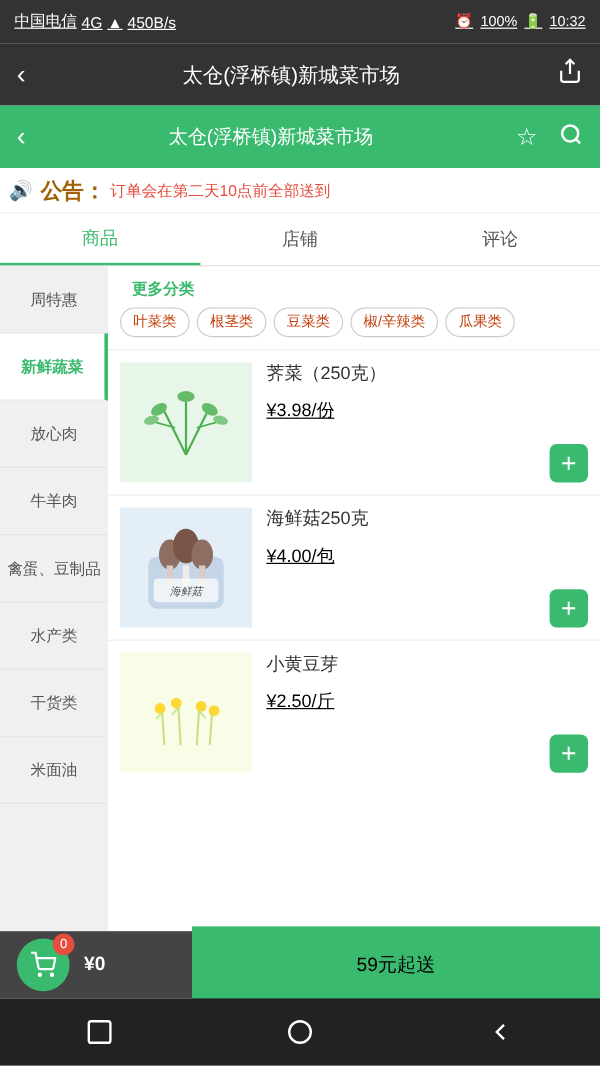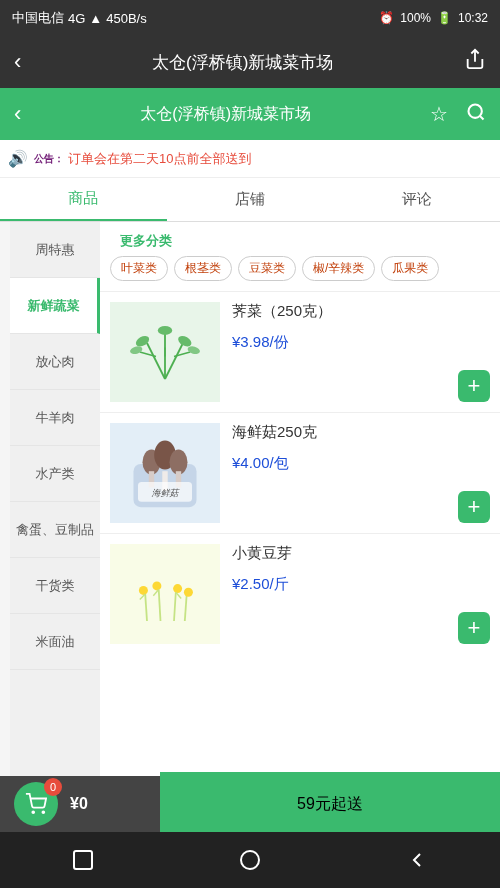--- a/index.html
+++ b/index.html
@@ -9,20 +9,21 @@
     
     .status-bar {
       height: 36px;
       background: #333;
       display: flex;
       align-items: center;
       justify-content: space-between;
       padding: 0 12px;
       color: white;
       font-size: 13px;
+      text-decoration: underline;
     }
     .status-left { display: flex; align-items: center; gap: 4px; }
     .status-right { display: flex; align-items: center; gap: 6px; font-size: 12px; }
 
     
     .top-nav {
       height: 52px;
       background: #333;
       display: flex;
       align-items: center;
@@ -50,21 +51,21 @@
     .marquee-banner {
       background: white;
       border-bottom: 1px solid #eee;
       height: 38px;
       display: flex;
       align-items: center;
       overflow: hidden;
       padding: 0 8px;
     }
     .marquee-icon { color: #e74c3c; font-size: 16px; margin-right: 6px; flex-shrink: 0; }
-    .marquee-label { color: #701a75; font-size: 10px; font-weight: bold; margin-right: 4px; flex-shrink: 0; }
+    .marquee-label { color: #a16207; font-size: 18px; font-weight: bold; margin-right: 4px; flex-shrink: 0; }
     .marquee-text { color: #e74c3c; font-size: 13px; white-space: nowrap; }
 
     
     .tabs {
       height: 44px;
       background: white;
       display: flex;
       border-bottom: 1px solid #ddd;
     }
     .tab {
@@ -78,21 +79,20 @@
     }
     .tab.active {
       color: #3aba6e;
       border-bottom: 2px solid #3aba6e;
     }
 
     
     .content-area {
       display: flex;
       height: calc(888px - 36px - 52px - 52px - 38px - 44px - 56px);
-      margin-left: 10px;
       
     }
 
     
     .sidebar {
       width: 90px;
       background: #f0f0f0;
       overflow-y: auto;
       flex-shrink: 0;
     }
@@ -177,21 +177,22 @@
       justify-content: flex-start;
     }
     .product-name {
       font-size: 15px;
       color: #333;
       margin-bottom: 12px;
       font-weight: normal;
     }
     .product-price {
       font-size: 15px;
-      color: #1d4ed8;
+      color: #000000;
+      text-decoration: underline;
     }
     .add-btn {
       position: absolute;
       bottom: 10px;
       right: 10px;
       width: 32px;
       height: 32px;
       background: #3aba6e;
       border-radius: 6px;
       display: flex;
@@ -342,22 +343,22 @@
   <div class="tab">评论</div>
 </div>
 
 <div class="content-area">
 
   <div class="sidebar">
     <div class="sidebar-item">周特惠</div>
     <div class="sidebar-item active">新鲜蔬菜</div>
     <div class="sidebar-item">放心肉</div>
     <div class="sidebar-item">牛羊肉</div>
+    <div class="sidebar-item">禽蛋、豆制品</div>
     <div class="sidebar-item">水产类</div>
-    <div class="sidebar-item">禽蛋、豆制品</div>
     <div class="sidebar-item">干货类</div>
     <div class="sidebar-item">米面油</div>
   </div>
 
   <div class="right-panel">
 
     <div class="category-header">更多分类</div>
 
     <div class="subcategory-tags">
       <div class="tag">叶菜类</div>

